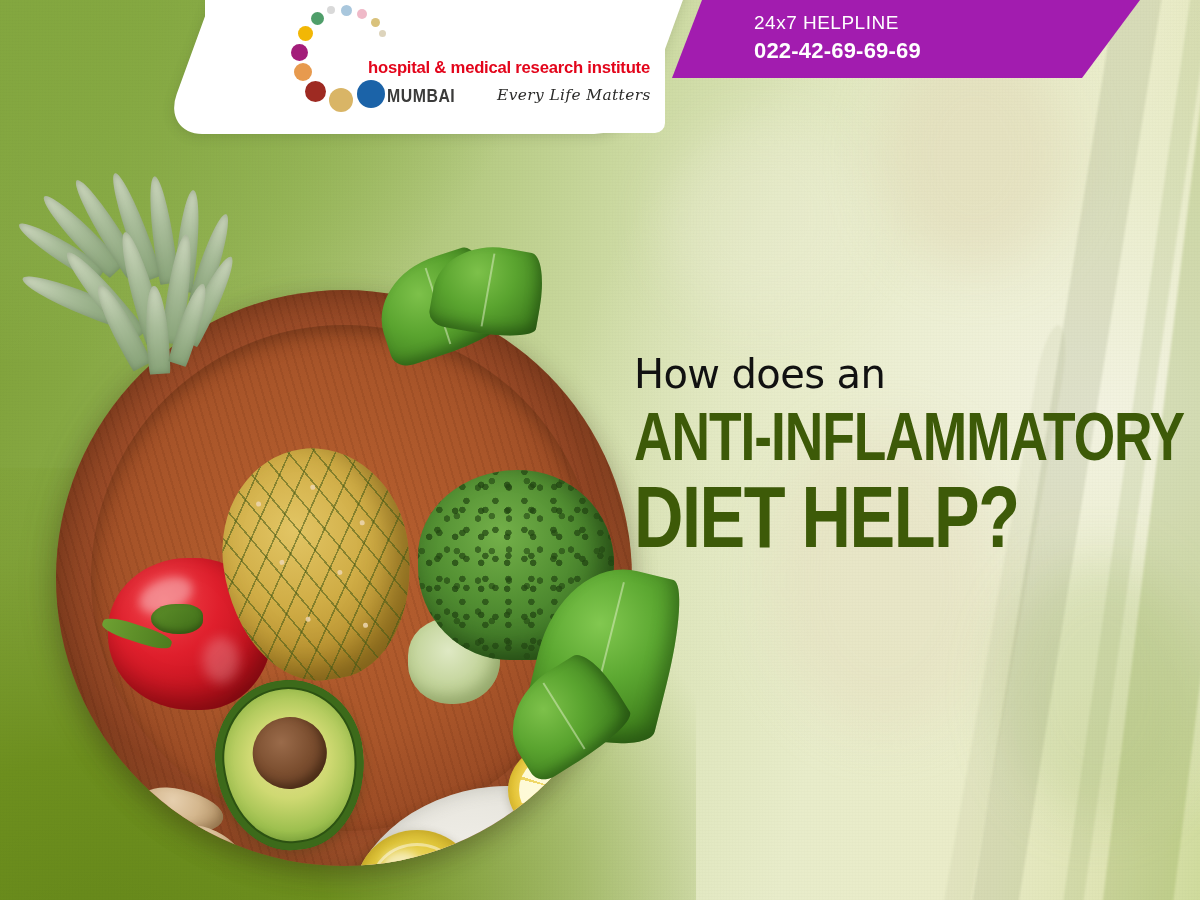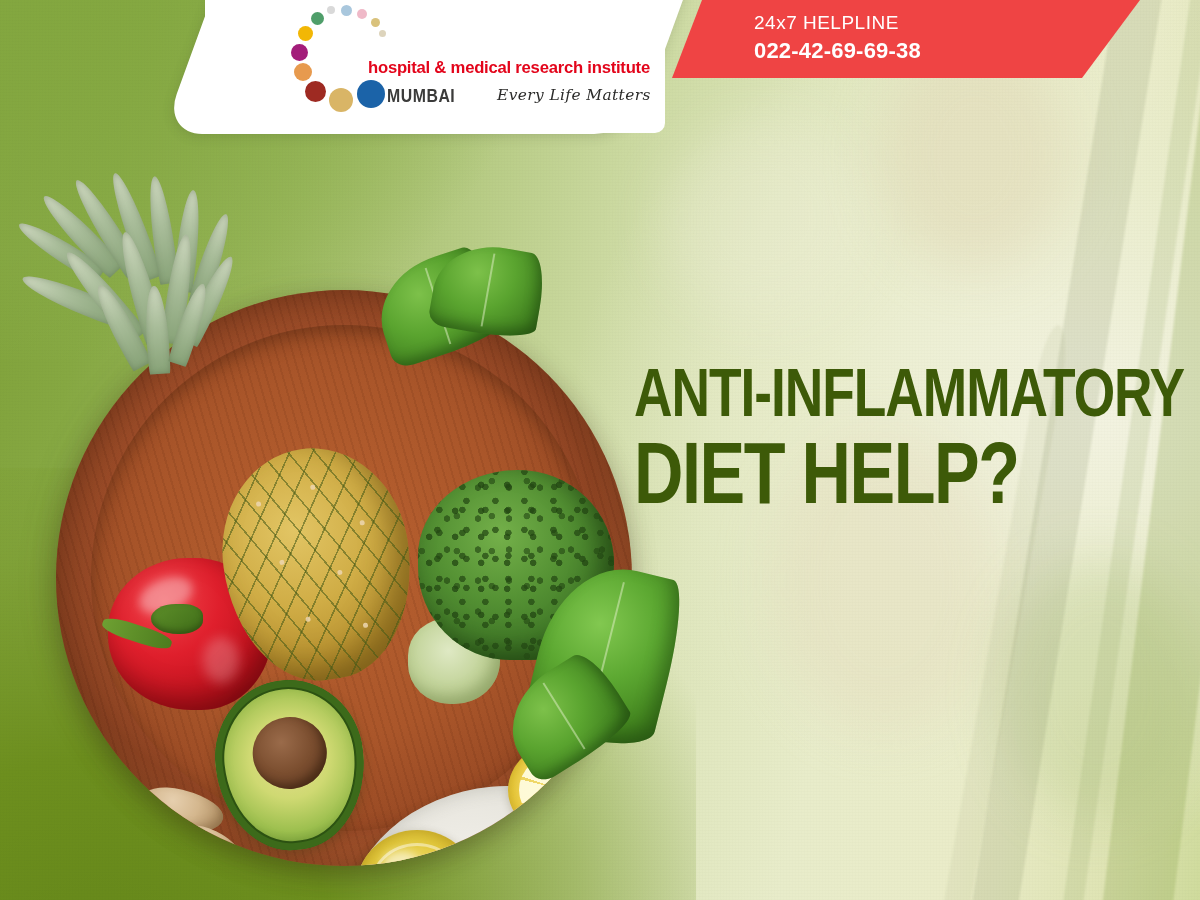--- a/index.html
+++ b/index.html
@@ -89,21 +89,21 @@
   .logo-tag{
     position:absolute; left:214px; top:82px;
     font-family:"DejaVu Serif", serif;
     font-style:italic; font-weight:400; font-size:15.4px; letter-spacing:.4px;
     color:#2b2b2a; white-space:nowrap;
   }
 
   
   .helpline{
     position:absolute; left:672px; top:0; width:468px; height:94px;
-    background:#ef4444;
+    background:#a21caf;
     clip-path:polygon(30px 0, 468px 0, 410px 78px, 0 78px);
   }
   .helpline-label{
     position:absolute; left:82px; top:12px;
     font-family:"Liberation Sans", sans-serif;
     font-weight:400; font-size:19px; letter-spacing:.5px; color:#ffffff;
     white-space:nowrap;
   }
   .helpline-number{
     position:absolute; left:82px; top:38px;
@@ -458,21 +458,22 @@
       <span class="dot" style="left:46px; top:84px; width:24px; height:24px; background:#d9b566;"></span>
       <span class="dot" style="left:74px; top:76px; width:28px; height:28px; background:#1b63a8;"></span>
     </div>
     <div class="logo-sub">hospital &amp; medical research institute</div>
     <div class="logo-city">MUMBAI</div>
     <div class="logo-tag">Every Life Matters</div>
   </div>
 
   <div class="helpline">
     <div class="helpline-label">24x7 HELPLINE</div>
-    <div class="helpline-number">022-42-69-69-38</div>
+    <div class="helpline-number">022-42-69-69-69</div>
   </div>
 
   <div class="headline">
+    <div class="hl-eyebrow">How does an</div>
     <div class="hl-main1">ANTI-INFLAMMATORY</div>
     <div class="hl-main2">DIET HELP?</div>
   </div>
 
 </div>
 
 </body></html>

